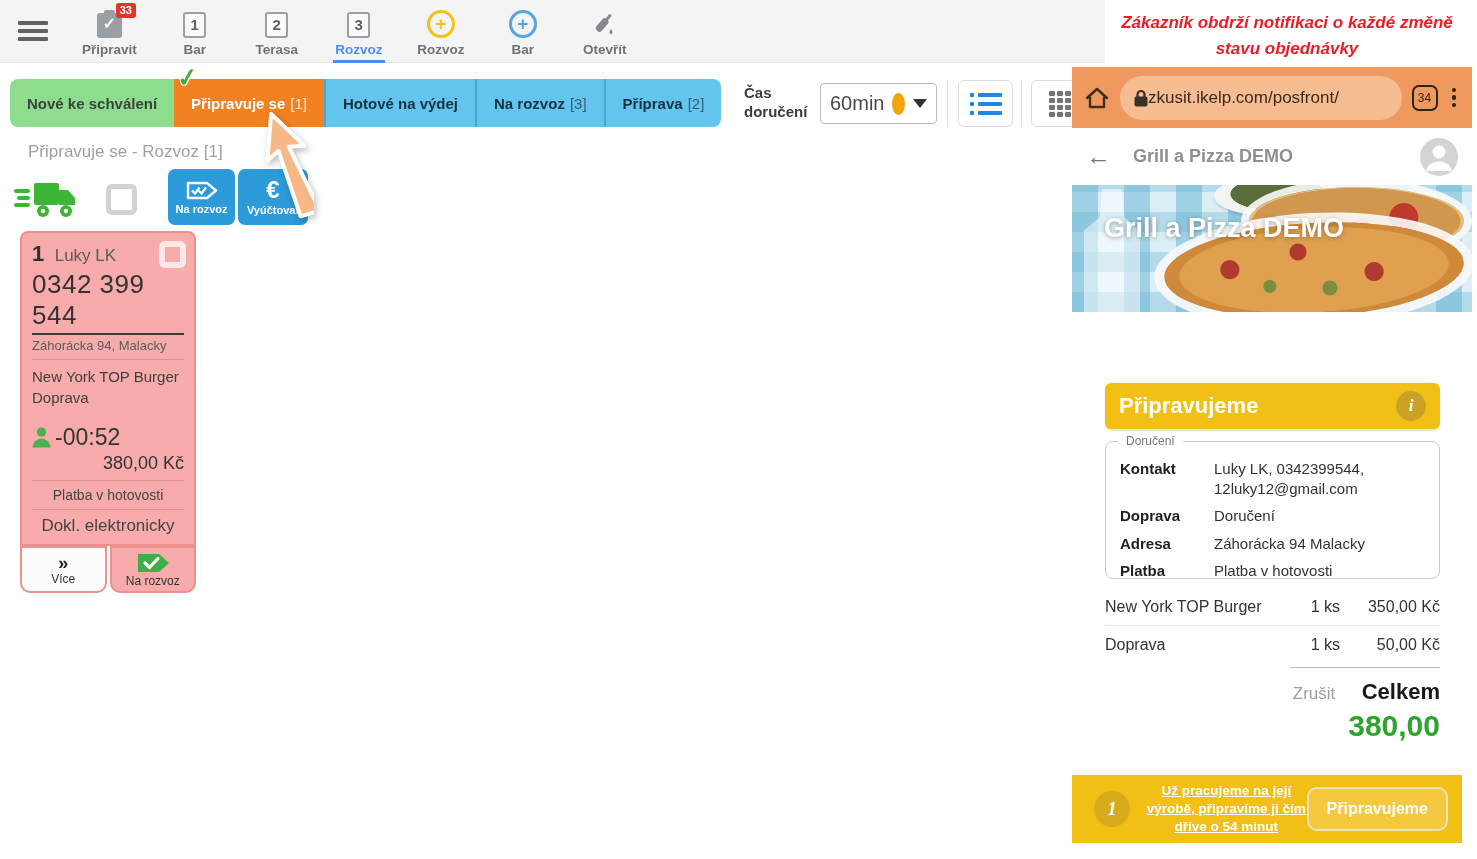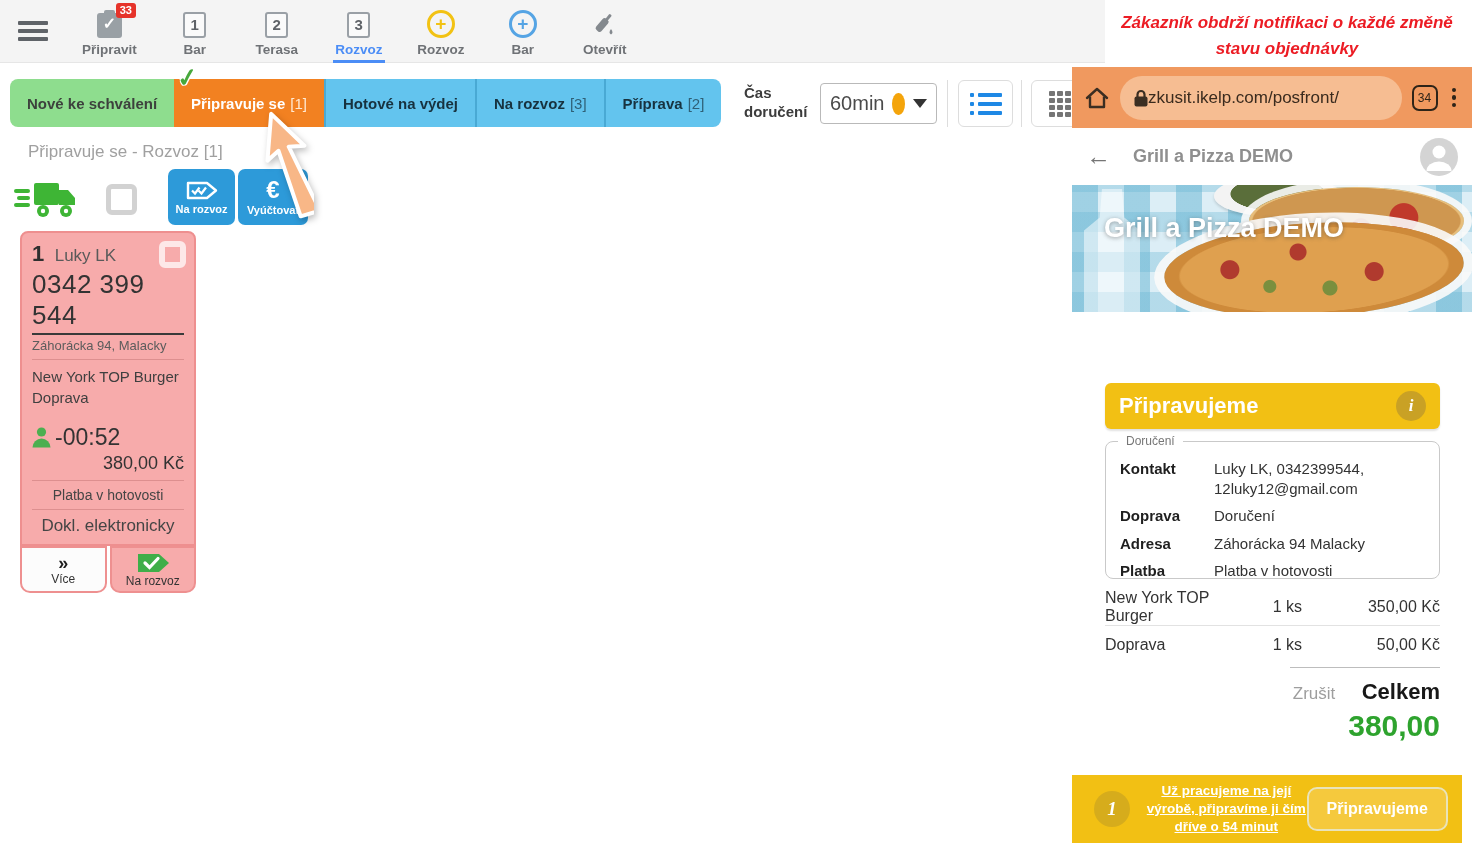--- a/index.html
+++ b/index.html
@@ -177,21 +177,21 @@
   .frow { display:grid; grid-template-columns:88px 1fr; column-gap:6px; margin-bottom:8px;
     font-size:15px; line-height:1.3; }
   .frow .fl { font-weight:bold; color:#1f1f1f; }
   .frow .fv { color:#333; }
 
   .p-items { position:absolute; left:33px; top:522px; width:335px; }
   .irow { display:flex; align-items:center; height:37px; font-size:16px; color:#333; }
   .irow.b { border-bottom:1px solid #e2e2e2; }
   .iname { flex:1; }
   .iqty { width:56px; text-align:right; }
-  .iprice { width:100px; text-align:right;margin-left:38px; }
+  .iprice { width:100px; text-align:right; }
   .sumline { border-top:1px solid #bdbdbd; width:150px; margin-left:auto; margin-top:4px; }
 
   .p-totals { position:absolute; right:32px; top:612px; text-align:right; }
   .cancel { font-size:17px; color:#9e9e9e; margin-right:22px; cursor:pointer; }
   .celkem { font-size:22px; font-weight:bold; color:#181818; }
   .total-val { font-size:30px; font-weight:bold; color:#2ea32e; margin-top:4px; }
 
   .p-footer { position:absolute; left:0; top:708px; width:390px; height:68px; background:#f2c014;
     display:flex; align-items:center; }
   .step-circle { margin-left:22px; width:36px; height:36px; border-radius:50%; background:#d6ac1c;

